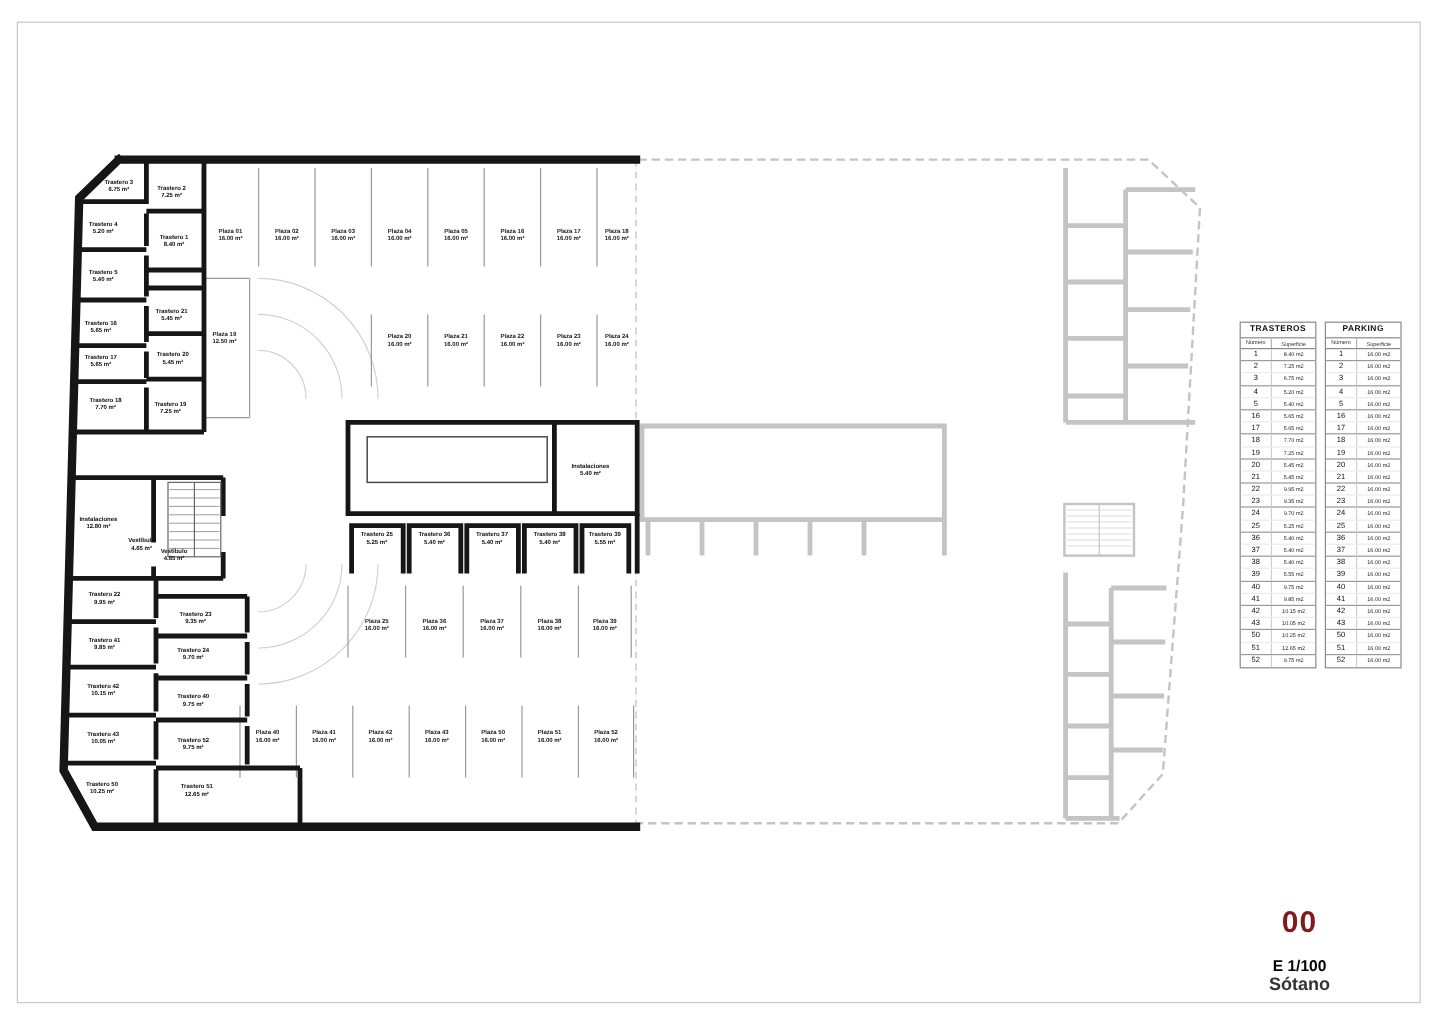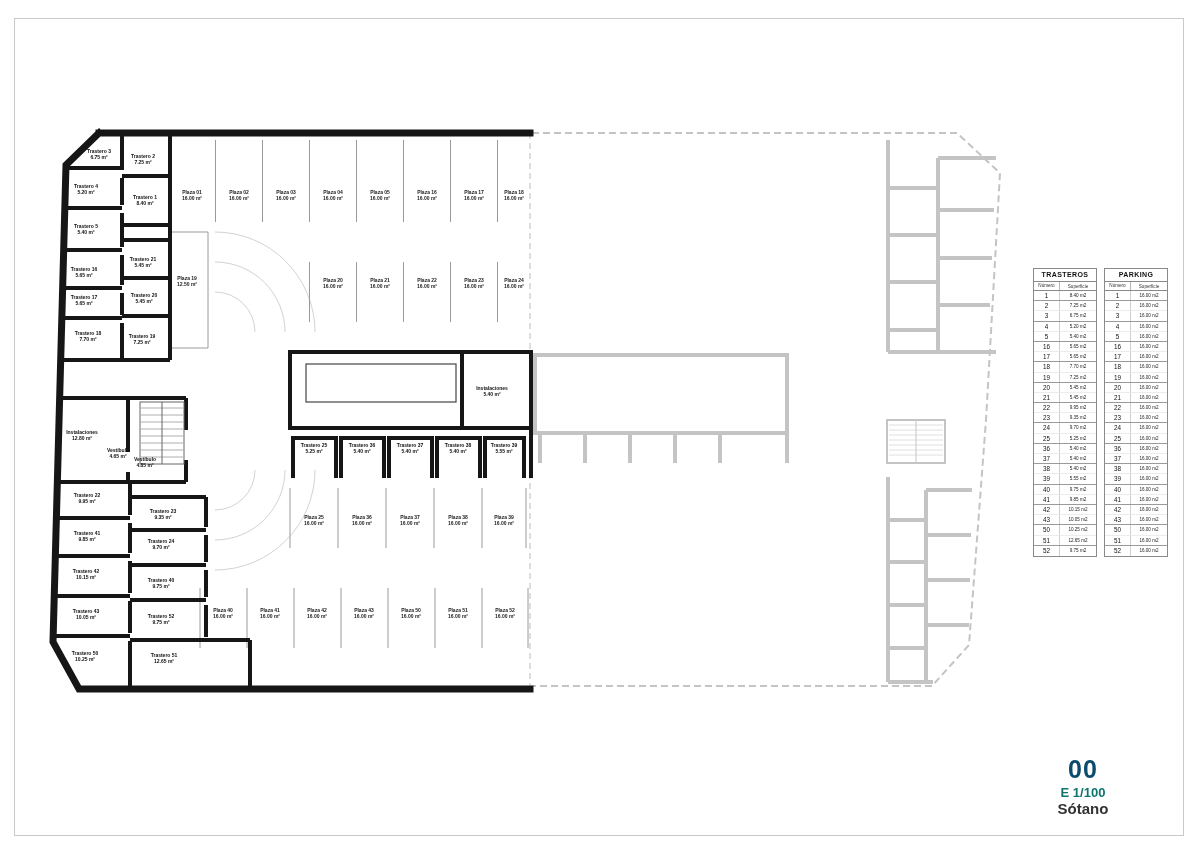--- a/index.html
+++ b/index.html
@@ -23,21 +23,21 @@
   .t-head .c2{flex:1;text-align:center;}
   .row{display:flex;height:10.2px;align-items:stretch;border-bottom:1px solid #ececec;box-sizing:border-box;}
   .row.sep{border-bottom:1px solid #9a9a9a;}
   .row:last-child{border-bottom:none;}
   .row .n{width:25px;text-align:center;font-size:6.3px;line-height:9.6px;
           border-right:1px solid #cfcfcf;}
   .row .s{flex:1;text-align:center;font-size:4.6px;line-height:9.8px;color:#222;}
   
   .titleblock{position:absolute;left:1020px;top:756px;width:126px;text-align:center;}
   .sheet-num{font-size:25px;font-weight:bold;line-height:27px;letter-spacing:1px;}
-  .sheet-scale{font-size:13px;font-weight:bold;color:#0f766e;line-height:16px;margin-top:2px;}
+  .sheet-scale{font-size:13px;font-weight:bold;color:#000000;line-height:16px;margin-top:14px;}
   .sheet-floor{font-size:15px;font-weight:bold;color:#333;line-height:16px;}
 </style>
 </head>
 <body>
 
 <div class="frame"></div>
 
 <svg width="1200" height="848" viewBox="0 0 1200 848">
 
   <g stroke="#c4c4c4" fill="none">
@@ -413,16 +413,16 @@
         <span class="s">16.00 m2</span>
       </div>
       <div class="row">
         <span class="n">52</span>
         <span class="s">16.00 m2</span>
       </div>
     </div>
 </div>
 
 <div class="titleblock">
-  <div class="sheet-num" style="color: #0c4a6e;">00</div>
+  <div class="sheet-num" style="color: #7f1d1d;">00</div>
   <div class="sheet-scale">E 1/100</div>
   <div class="sheet-floor">Sótano</div>
 </div>
 
 </body></html>

